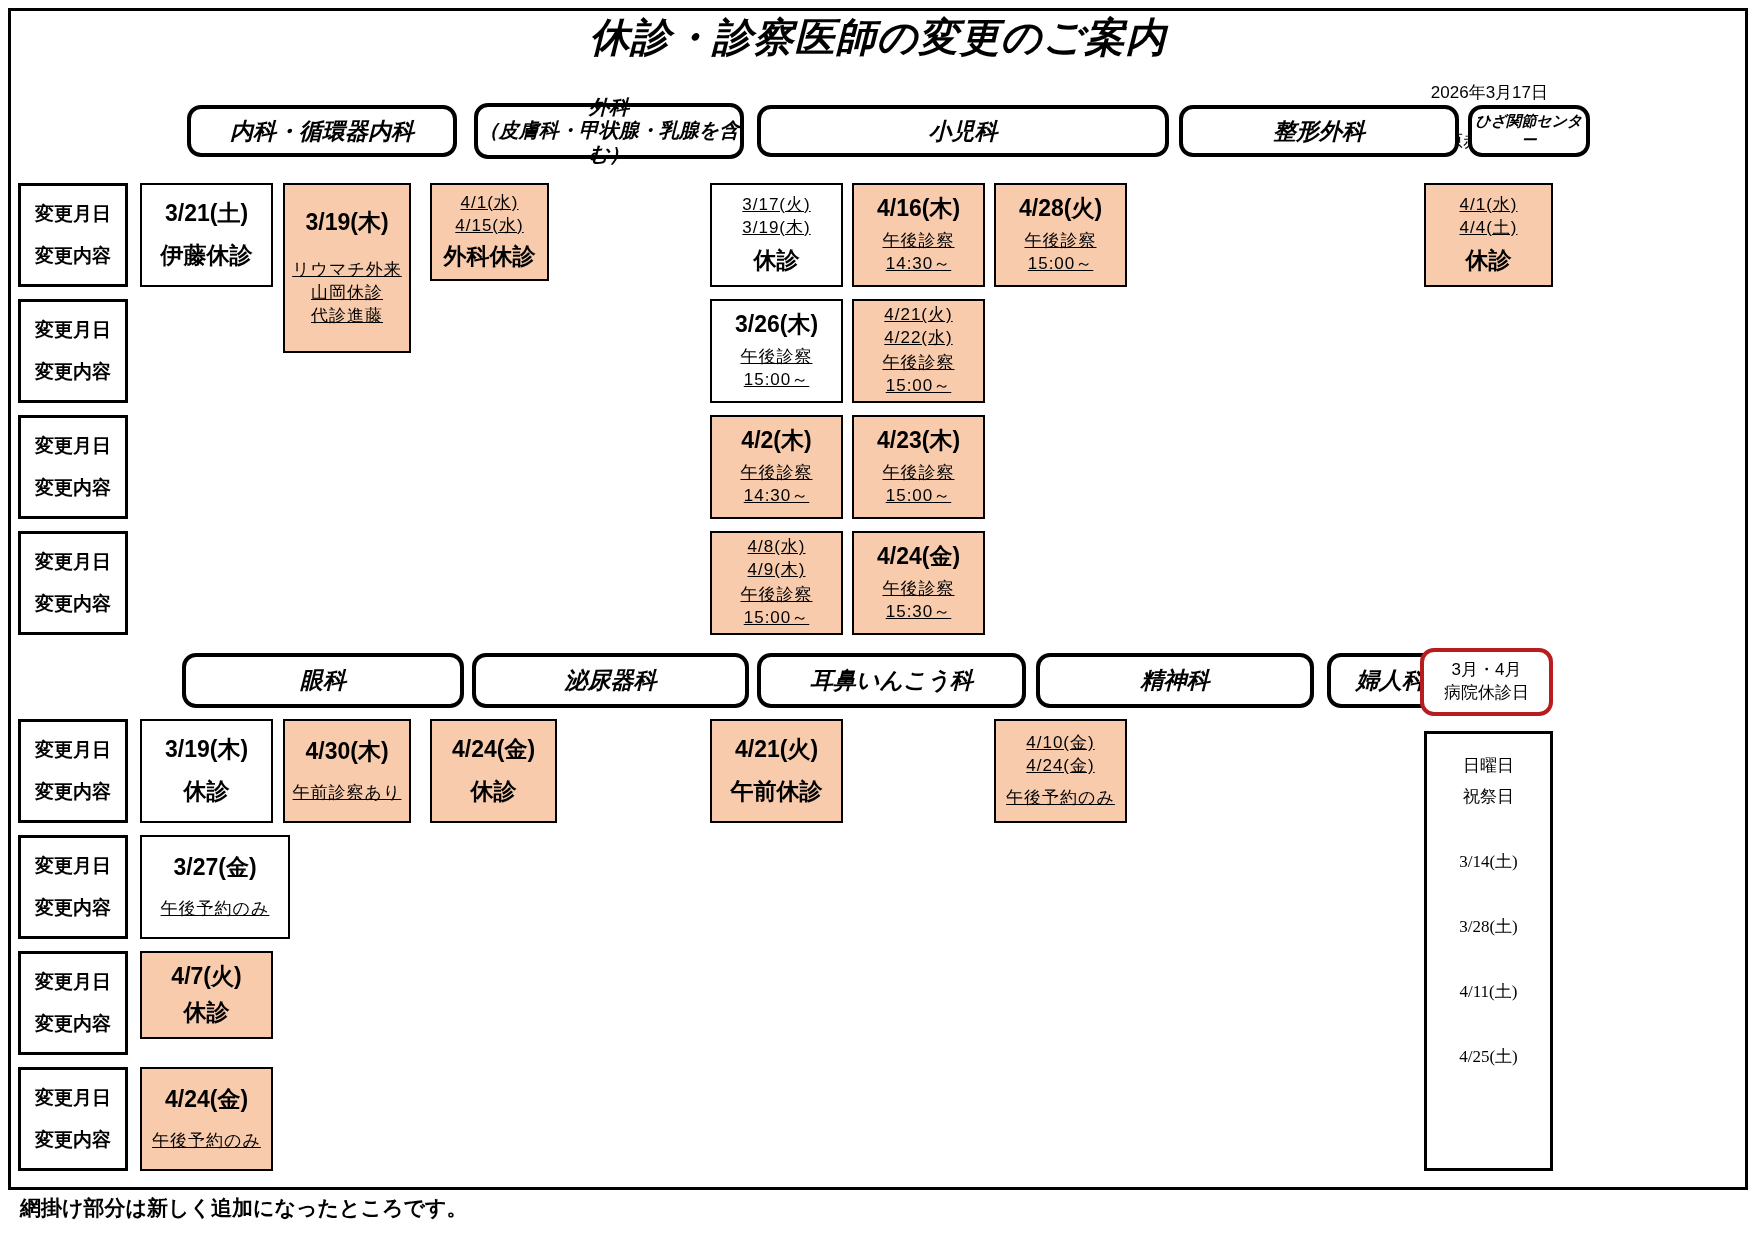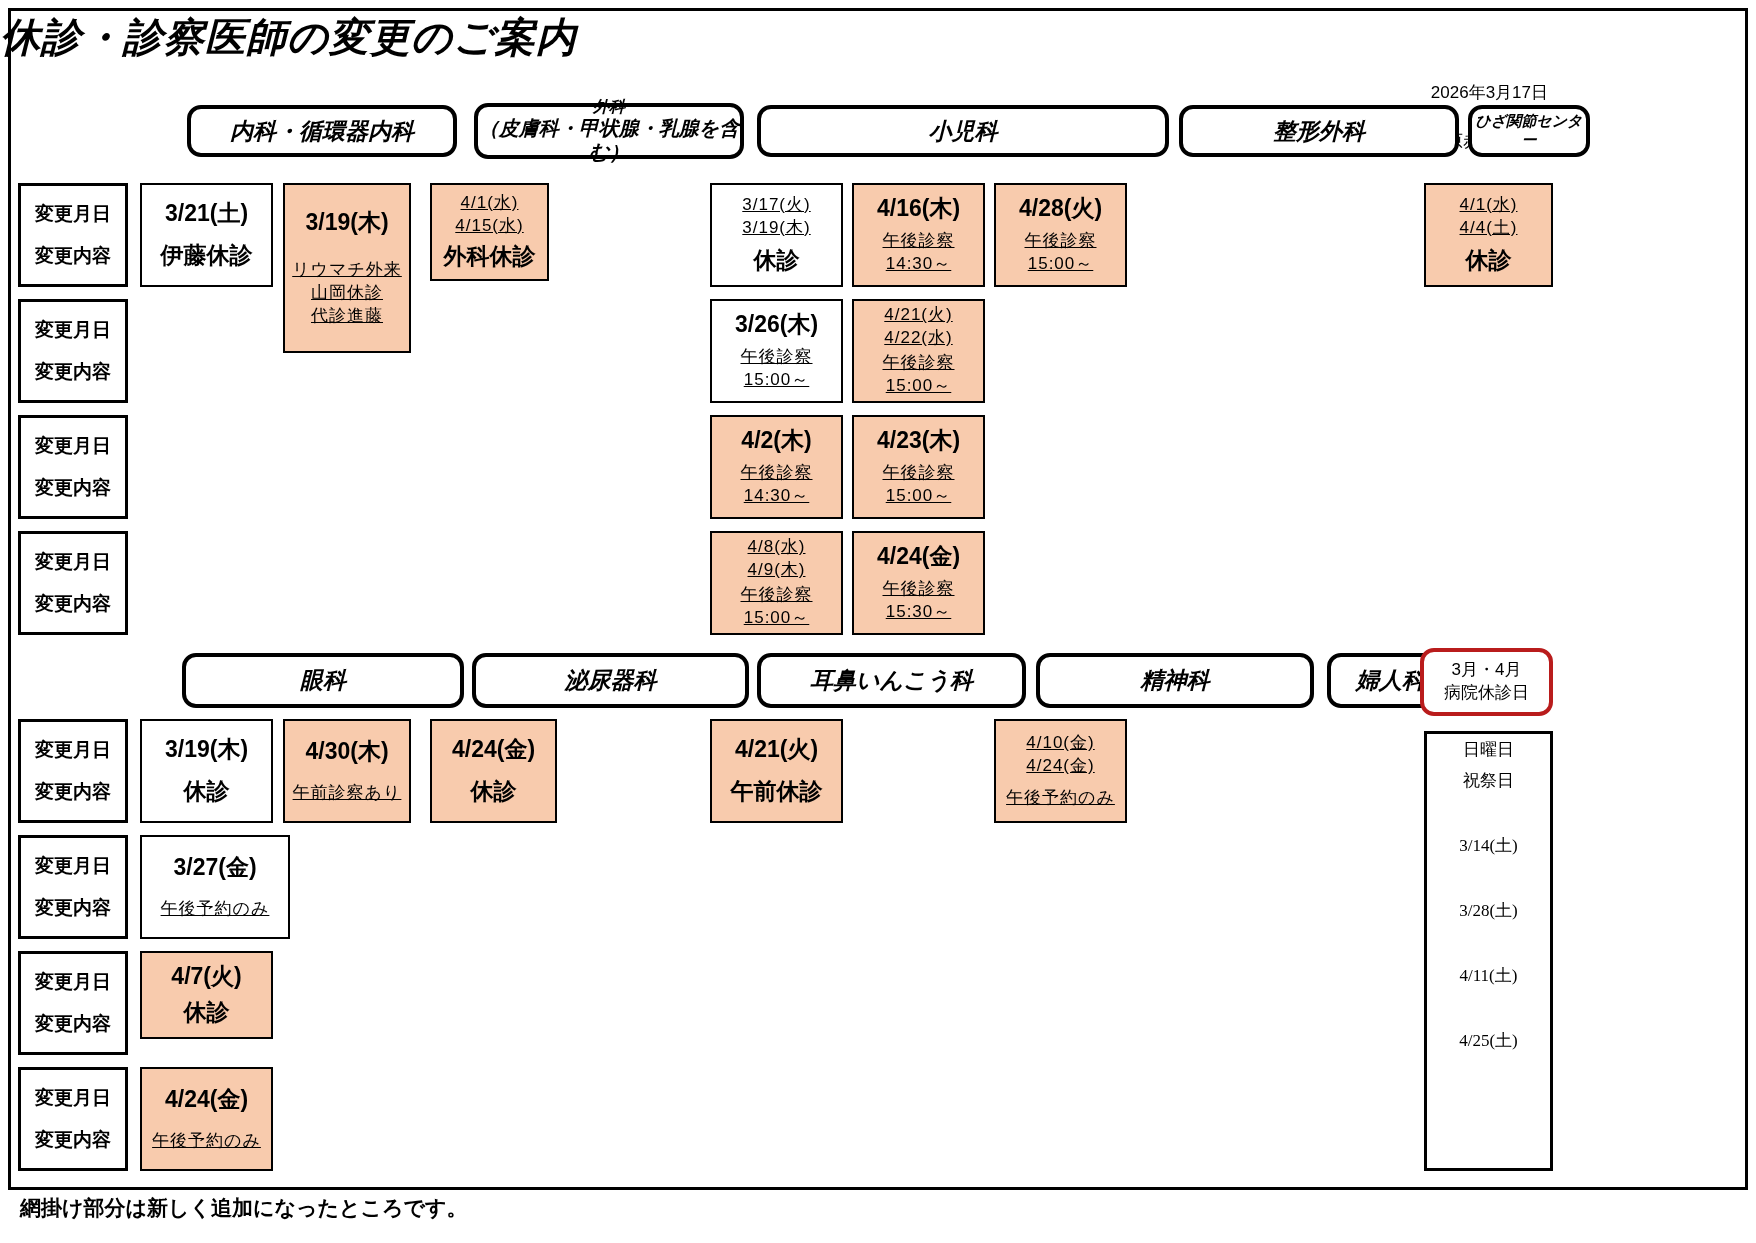--- a/index.html
+++ b/index.html
@@ -1,44 +1,44 @@
 <!DOCTYPE html>
 <html><head>
 <meta charset="utf-8">
 <style>
   html,body{margin:0;padding:0;}
   body{
     width:1756px;height:1243px;position:relative;background:#fff;
     font-family:"Liberation Sans","DejaVu Sans",sans-serif;color:#000;
   }
   .frame{position:absolute;left:8px;top:8px;width:1734px;height:1176px;border:3px solid #000;background:#fff;}
-  .title{position:absolute;left:0;top:10px;width:1756px;
+  .title{position:absolute;left:0;top:10px;width:1756px;text-align:center;
     font-size:40px;font-weight:bold;font-style:italic;letter-spacing:1px;}
   .issuer{position:absolute;right:208px;top:56px;text-align:right;font-size:17px;line-height:1.45;white-space:pre-line;}
   .hdr{position:absolute;border:4px solid #000;border-radius:14px;background:#fff;
     display:flex;flex-direction:column;justify-content:center;align-items:center;
     font-weight:bold;font-style:italic;font-size:23px;text-align:center;box-sizing:border-box;margin-left:44px;}
-  .hdr .main-sm{font-size:16px;line-height:1.1;}
+  .hdr .main-sm{font-size:20px;line-height:1.1;}
   .hdr .sub{font-size:20px;line-height:1.2;}
   .hdr-sm{font-size:15px;}
   .hdr-plain{position:absolute;border:4px solid #b91c1c;border-radius:14px;background:#fff;
     display:flex;justify-content:center;align-items:center;font-size:17px;line-height:1.35;
     text-align:center;white-space:pre-line;box-sizing:border-box;}
   .lbl{position:absolute;left:18px;width:110px;height:104px;border:3px solid #000;background:#fff;
     display:flex;flex-direction:column;justify-content:space-evenly;align-items:center;
     font-size:19px;font-weight:bold;box-sizing:border-box;}
   .cell{position:absolute;border:2px solid #000;background:#fff;box-sizing:border-box;
     display:flex;flex-direction:column;justify-content:space-evenly;align-items:center;text-align:center;padding:2px;}
   .cell.hl{background:#F8CBAD;}
   .c-line{white-space:pre-line;}
   .sm{font-size:17px;line-height:1.35;letter-spacing:1px;text-decoration:underline;}
   .b{font-size:23px;font-weight:bold;line-height:1.3;}
   .tallbox{position:absolute;left:1424px;top:731px;width:129px;height:440px;border:3px solid #000;
     background:#fff;box-sizing:border-box;display:flex;flex-direction:column;align-items:center;
-    padding-top:0;font-size:17px;}
+    padding-top:16px;font-size:17px;}
   .cd-item{margin:4px 0;}
   .cd-item.gap{margin-top:38px;font-family:Liberation Serif, serif;}
   .footer{position:absolute;left:20px;top:1194px;font-size:21px;font-weight:bold;}
 </style>
 </head>
 <body>
 
 <div class="frame"></div>
 
 <div class="title">休診・診察医師の変更のご案内</div>

